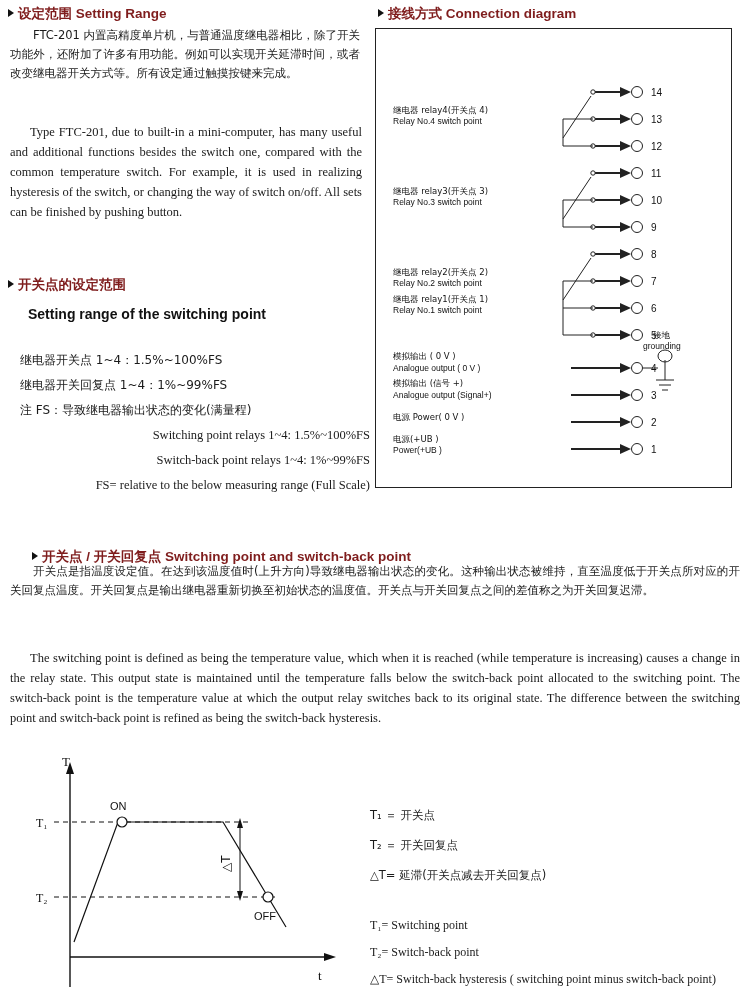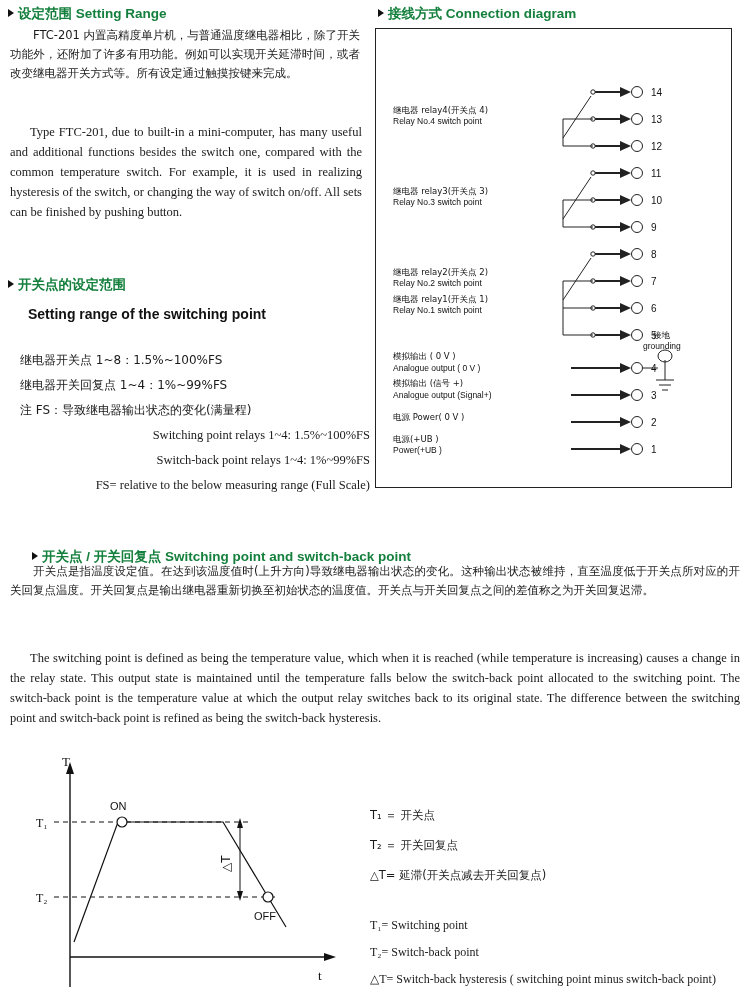--- a/index.html
+++ b/index.html
@@ -19,21 +19,21 @@
     position: relative;
     width: 750px;
     height: 1006px;
   }
 
   
   .sec-head {
     font-family: "Liberation Sans", sans-serif;
     font-weight: bold;
     font-size: 13.5px;
-    color: #15803d;
+    color: #7f1d1d;
     letter-spacing: 0;
     white-space: nowrap;
   }
   .tri {
     display: inline-block;
     width: 0;
     height: 0;
     border-left: 6px solid #111;
     border-top: 4.5px solid transparent;
     border-bottom: 4.5px solid transparent;
@@ -150,21 +150,21 @@
   <div id="setting-range-cn" class="cn-p indent">FTC-201 内置高精度单片机，与普通温度继电器相比，除了开关功能外，还附加了许多有用功能。例如可以实现开关延滞时间，或者改变继电器开关方式等。所有设定通过触摸按键来完成。</div>
 
   <div id="setting-range-en" class="en-p indent-en">Type FTC-201, due to built-in a mini-computer, has many useful and additional functions besides the switch one, compared with the common temperature switch. For example, it is used in realizing hysteresis of the switch, or changing the way of switch on/off. All sets can be finished by pushing button.</div>
 
   <div id="sw-range-head-cn" class="sec-head">
     <span class="tri"></span><span>开关点的设定范围</span>
   </div>
   <div id="sw-range-head-en">Setting range of the switching point</div>
 
   <div id="sw-range-list">
-    <div class="rng-cn">继电器开关点 1~8：1.5%~100%FS</div>
+    <div class="rng-cn">继电器开关点 1~4：1.5%~100%FS</div>
     <div class="rng-cn">继电器开关回复点 1~4：1%~99%FS</div>
     <div class="rng-cn">注  FS：导致继电器输出状态的变化(满量程)</div>
     <div class="rng-en">Switching point relays 1~4: 1.5%~100%FS</div>
     <div class="rng-en">Switch-back point relays 1~4: 1%~99%FS</div>
     <div class="rng-en">FS= relative to the below measuring range (Full Scale)</div>
   </div>
 
   <div id="conn-head" class="sec-head">
     <span class="tri"></span><span>接线方式  Connection diagram</span>
   </div>

